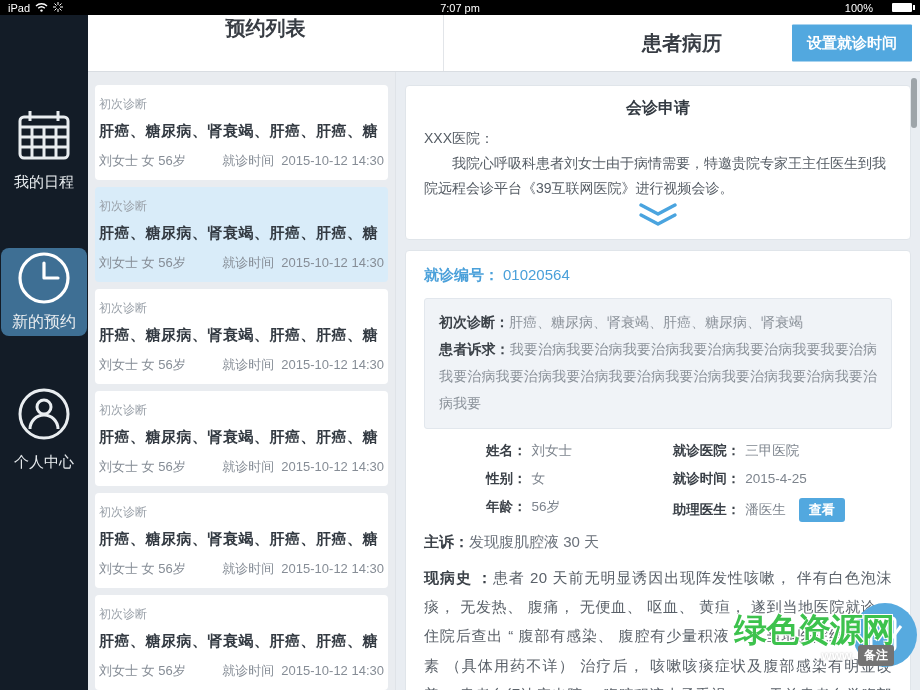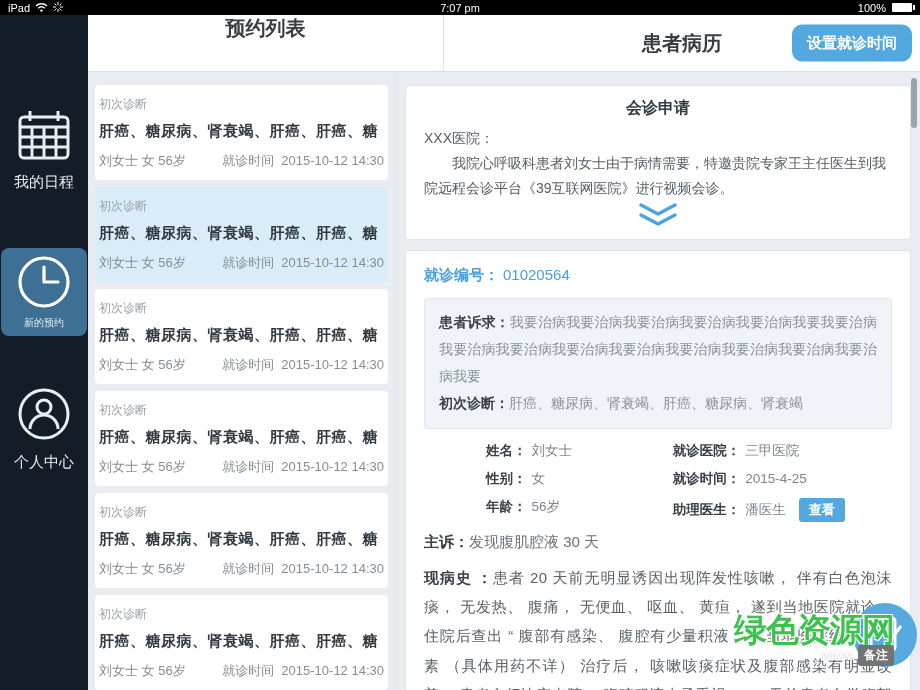--- a/index.html
+++ b/index.html
@@ -4,46 +4,46 @@
 <style>
   * { margin:0; padding:0; box-sizing:border-box; }
   html,body { width:920px; height:690px; overflow:hidden; background:#000;
     font-family:"Liberation Sans","DejaVu Sans",sans-serif; }
 
   
   .status-bar { height:15px; background:#000; color:#fff; font-size:11px;
     display:flex; align-items:center; padding:0 8px; position:relative; }
   .sb-left { display:flex; align-items:center; gap:5px; }
   .sb-time { position:absolute; left:50%; transform:translateX(-50%); }
-  .sb-right { margin-left:auto; display:flex; align-items:center; gap:6px; }
+  .sb-right { margin-left:auto; display:flex; align-items:center; gap:19px; }
   .battery { width:20px; height:9px; background:#fff; border-radius:1px; position:relative; }
   .battery:after { content:""; position:absolute; right:-3px; top:2px; width:2px; height:5px; background:#fff; }
 
   .app { display:flex; height:675px; }
 
   
   .sidebar { width:88px; background:#131c27; position:relative; flex-shrink:0; }
   .side-item { position:absolute; left:0; width:88px; display:flex; flex-direction:column;
     align-items:center; color:#e8ecef; font-size:15px; cursor:pointer; }
   .side-item .lbl { margin-top:9px; }
   .si-schedule { top:94px; }
   .si-new { top:233px; height:88px; background:#3e6f94; border-radius:8px; left:1px; width:86px;
     justify-content:center; }
-  .si-new .lbl { margin-top:4px; font-size:10px; }
+  .si-new .lbl { margin-top:4px; font-size:16px; }
   .si-profile { top:372px; }
 
   
   .main { flex:1; display:flex; flex-direction:column; background:#e9edf2; min-width:0; }
   .header { height:57px; background:#fff; border-bottom:1px solid #d9dde2; display:flex; flex-shrink:0; }
   .header-left { width:356px; border-right:1px solid #e2e5e9; display:flex; align-items:flex-start; justify-content:center; flex-shrink:0; }
   .header-right { flex:1; display:flex; align-items:center; justify-content:center; position:relative; }
   .panel-title { font-size:20px; font-weight:bold; color:#383d44; }
   .set-time-btn { position:absolute; right:8px; top:50%; transform:translateY(-50%);
     background:#52a8df; color:#fff; font-size:15px; font-weight:bold;
-    padding:9px 15px; border-radius:10px; border:none; cursor:pointer; }
+    padding:9px 15px; border-radius:1px; border:none; cursor:pointer; }
 
   .content { flex:1; display:flex; overflow:hidden; }
 
   
   .list-panel { width:308px; background:#e9ecf0; padding:13px 7px 0; flex-shrink:0;
     border-right:1px solid #dfe3e8; overflow:hidden; }
   .card { background:#fff; border-radius:4px; height:95px; margin-bottom:7px;
     padding:11px 4px; cursor:pointer; }
   .card.selected { background:#d9ecf9; }
   .card .tag { font-size:12px; color:#9aa1a9; }
@@ -269,24 +269,24 @@
           </div>
         </div>
 
         <div class="panel-card main-card">
           <div class="visit-no">
             <b>就诊编号：</b><span>01020564</span>
           </div>
 
           <div class="diag-box">
             <div>
+              <b>初次诊断：</b><span>肝癌、糖尿病、肾衰竭、肝癌、糖尿病、肾衰竭</span>
+            </div>
+            <div>
               <b>患者诉求：</b><span>我要治病我要治病我要治病我要治病我要治病我要我要治病我要治病我要治病我要治病我要治病我要治病我要治病我要治病我要治病我要</span>
-            </div>
-            <div>
-              <b>初次诊断：</b><span>肝癌、糖尿病、肾衰竭、肝癌、糖尿病、肾衰竭</span>
             </div>
           </div>
 
           <div class="info-grid">
             <div><b>姓名：</b><span class="val">刘女士</span></div>
             <div><b>就诊医院：</b><span class="val">三甲医院</span></div>
             <div><b>性别：</b><span class="val">女</span></div>
             <div><b>就诊时间：</b><span class="val">2015-4-25</span></div>
             <div><b>年龄：</b><span class="val">56岁</span></div>
             <div>

